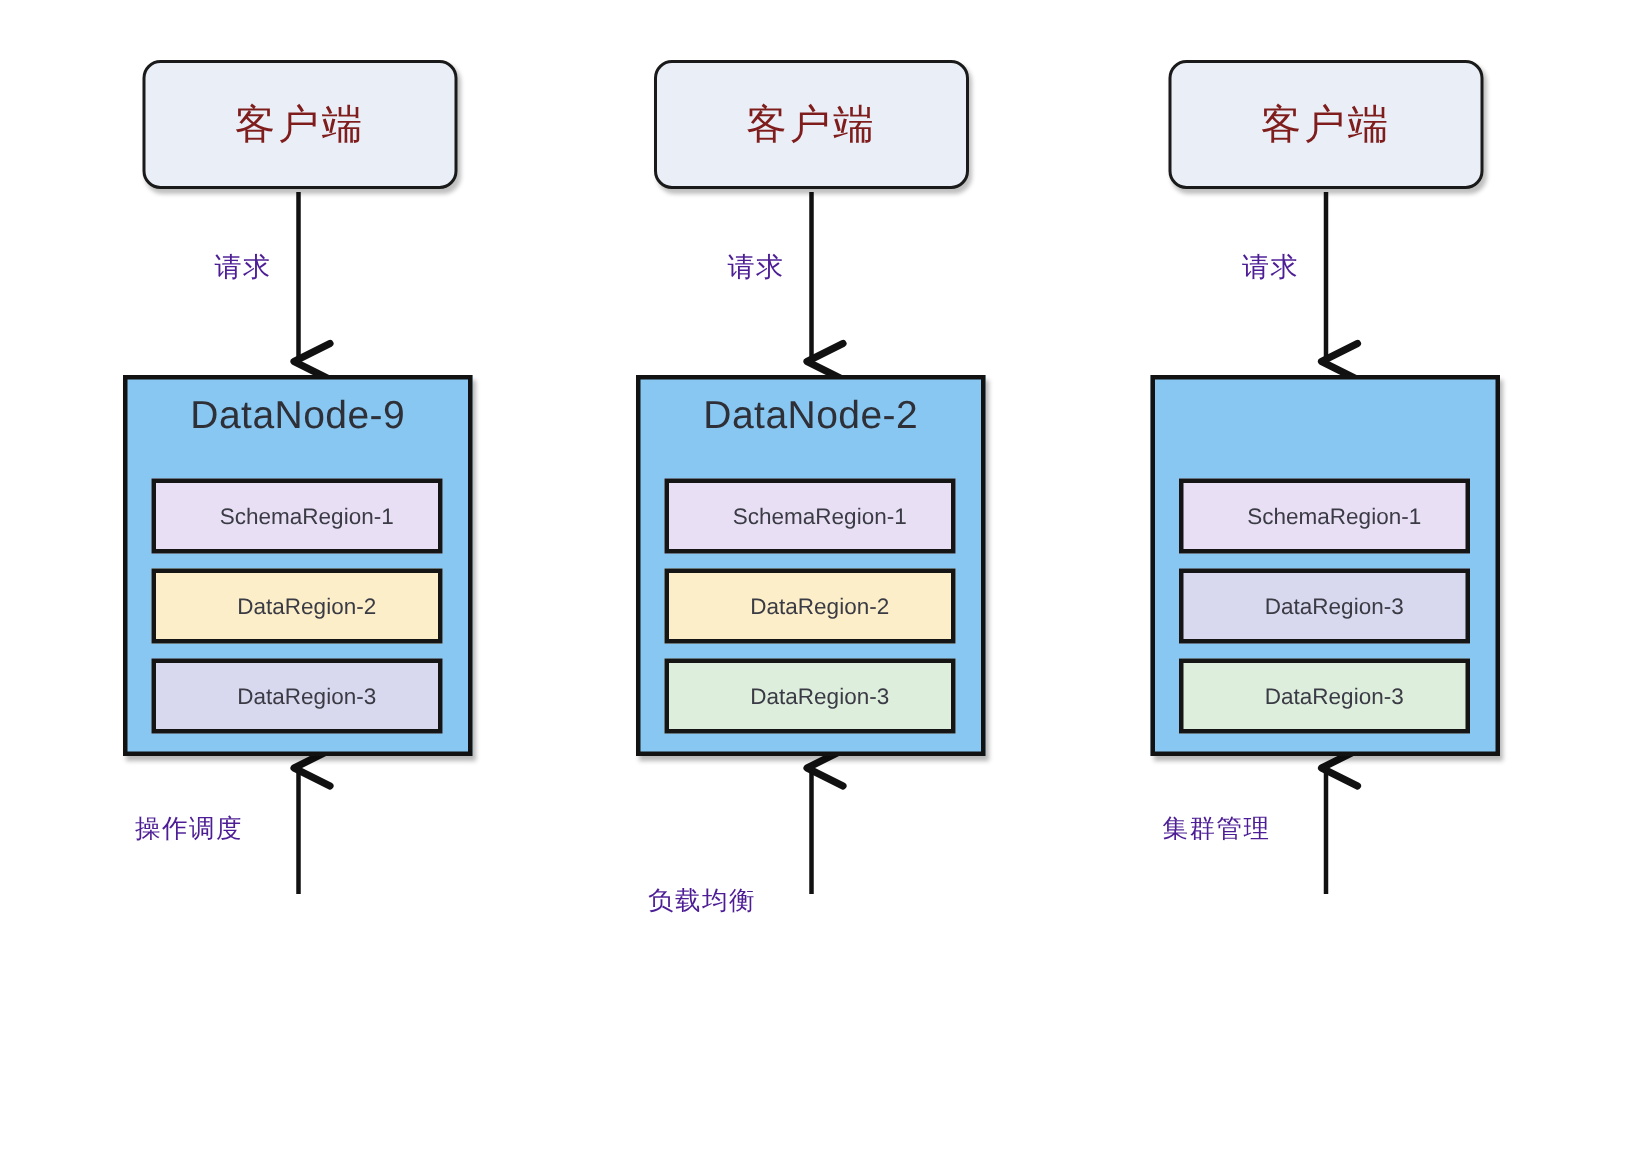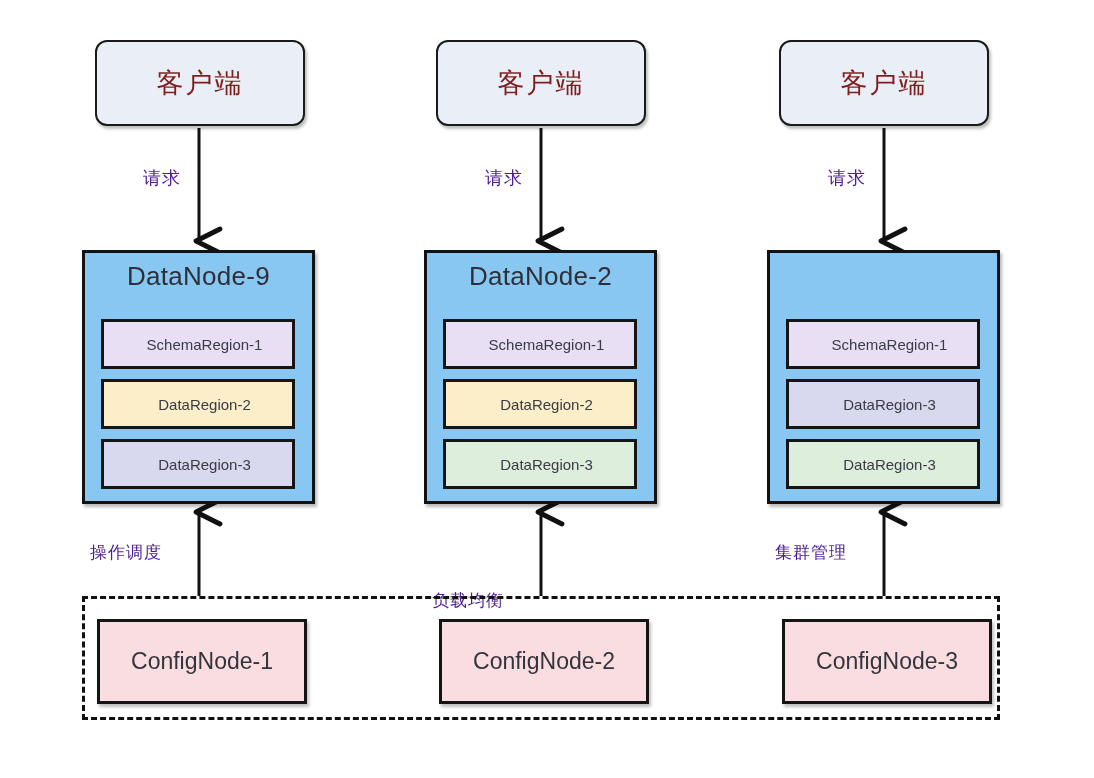--- a/index.html
+++ b/index.html
@@ -197,25 +197,14 @@
     </div>
     <div class="region-box region-3" style="background:#ddeedd;">
       <span>DataRegion-3</span>
     </div>
   </div>
 
   <div class="edge-label small" style="left:90px; top:541px;">操作调度</div>
   <div class="edge-label small" style="left:432px; top:541px;margin-top:48px;">负载均衡</div>
   <div class="edge-label small" style="left:775px; top:541px;">集群管理</div>
 
-  <div class="config-container">
-    <div class="config-box" style="left:12px; top:20px;">
-      <span>ConfigNode-1</span>
-    </div>
-    <div class="config-box" style="left:354px; top:20px;">
-      <span>ConfigNode-2</span>
-    </div>
-    <div class="config-box" style="left:697px; top:20px;">
-      <span>ConfigNode-3</span>
-    </div>
-  </div>
 
 </div>
 
 </body></html>

